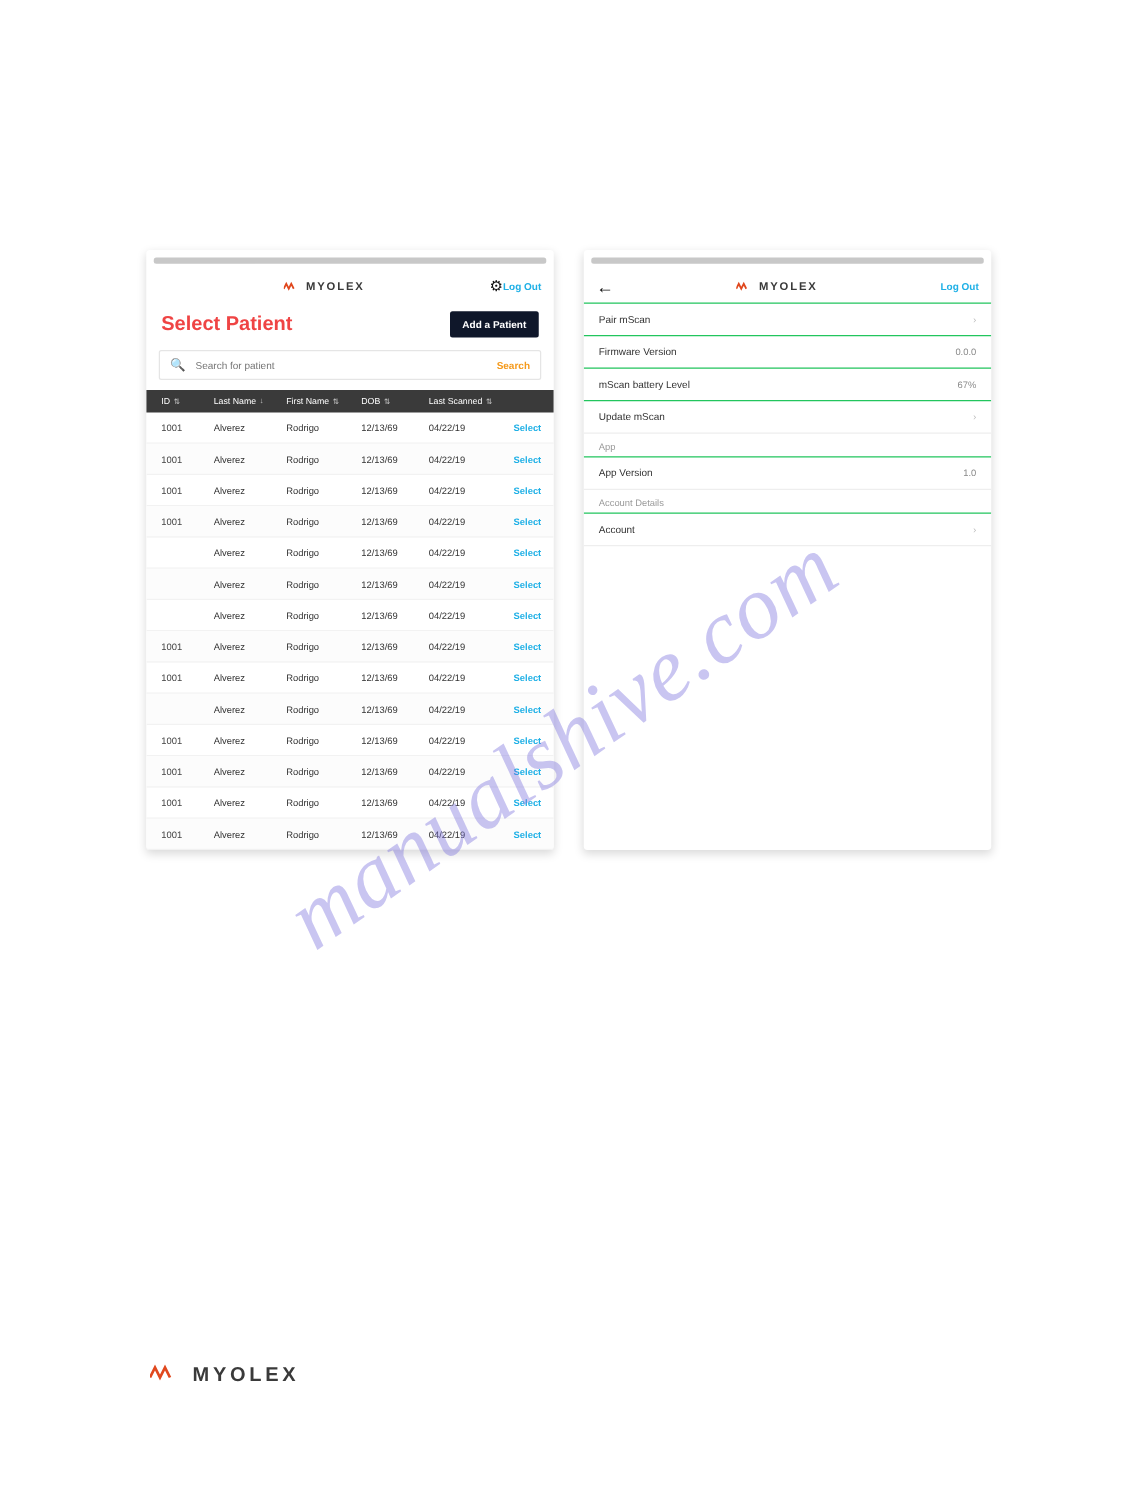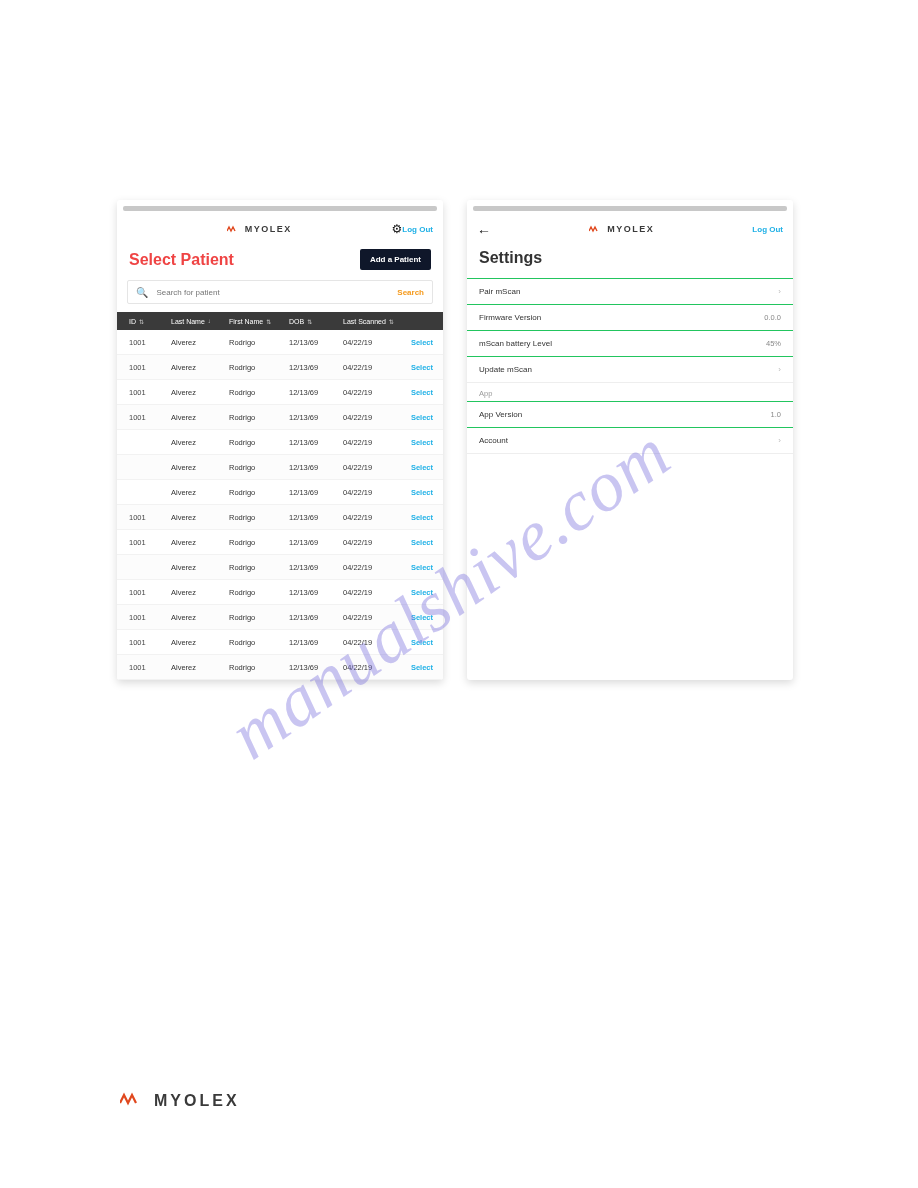--- a/index.html
+++ b/index.html
@@ -226,45 +226,45 @@
           <span class="mark">
             <svg width="14" height="8" viewBox="0 0 14 8">
                 <polyline points="0,6 2,2 4,6 6,2 8,6" fill="none" stroke="#e0481e" stroke-width="1.4"></polyline>
               </svg>
           </span>
           <span>MYOLEX</span>
         </div>
         <div class="spacer"></div>
         <span class="logout">Log Out</span>
       </div>
-      <div class="settings-title">Settings</div>
 
       <div class="setrow">
         <span>Pair mScan</span>
         <span class="chev">›</span>
       </div>
       <div class="setrow">
         <span>Firmware Version</span>
         <span class="val">0.0.0</span>
       </div>
       <div class="setrow">
         <span>mScan battery Level</span>
-        <span class="val">45%</span>
+        <span class="val">67%</span>
       </div>
       <div class="setrow">
         <span>Update mScan</span>
         <span class="chev">›</span>
       </div>
 
       <div class="section-label">App</div>
       <div class="setrow">
         <span>App Version</span>
         <span class="val">1.0</span>
       </div>
 
+      <div class="section-label">Account Details</div>
       <div class="setrow">
         <span>Account</span>
         <span class="chev">›</span>
       </div>
     </div>
 
   </div>
 
   <div class="watermark">manualshive.com</div>
 

